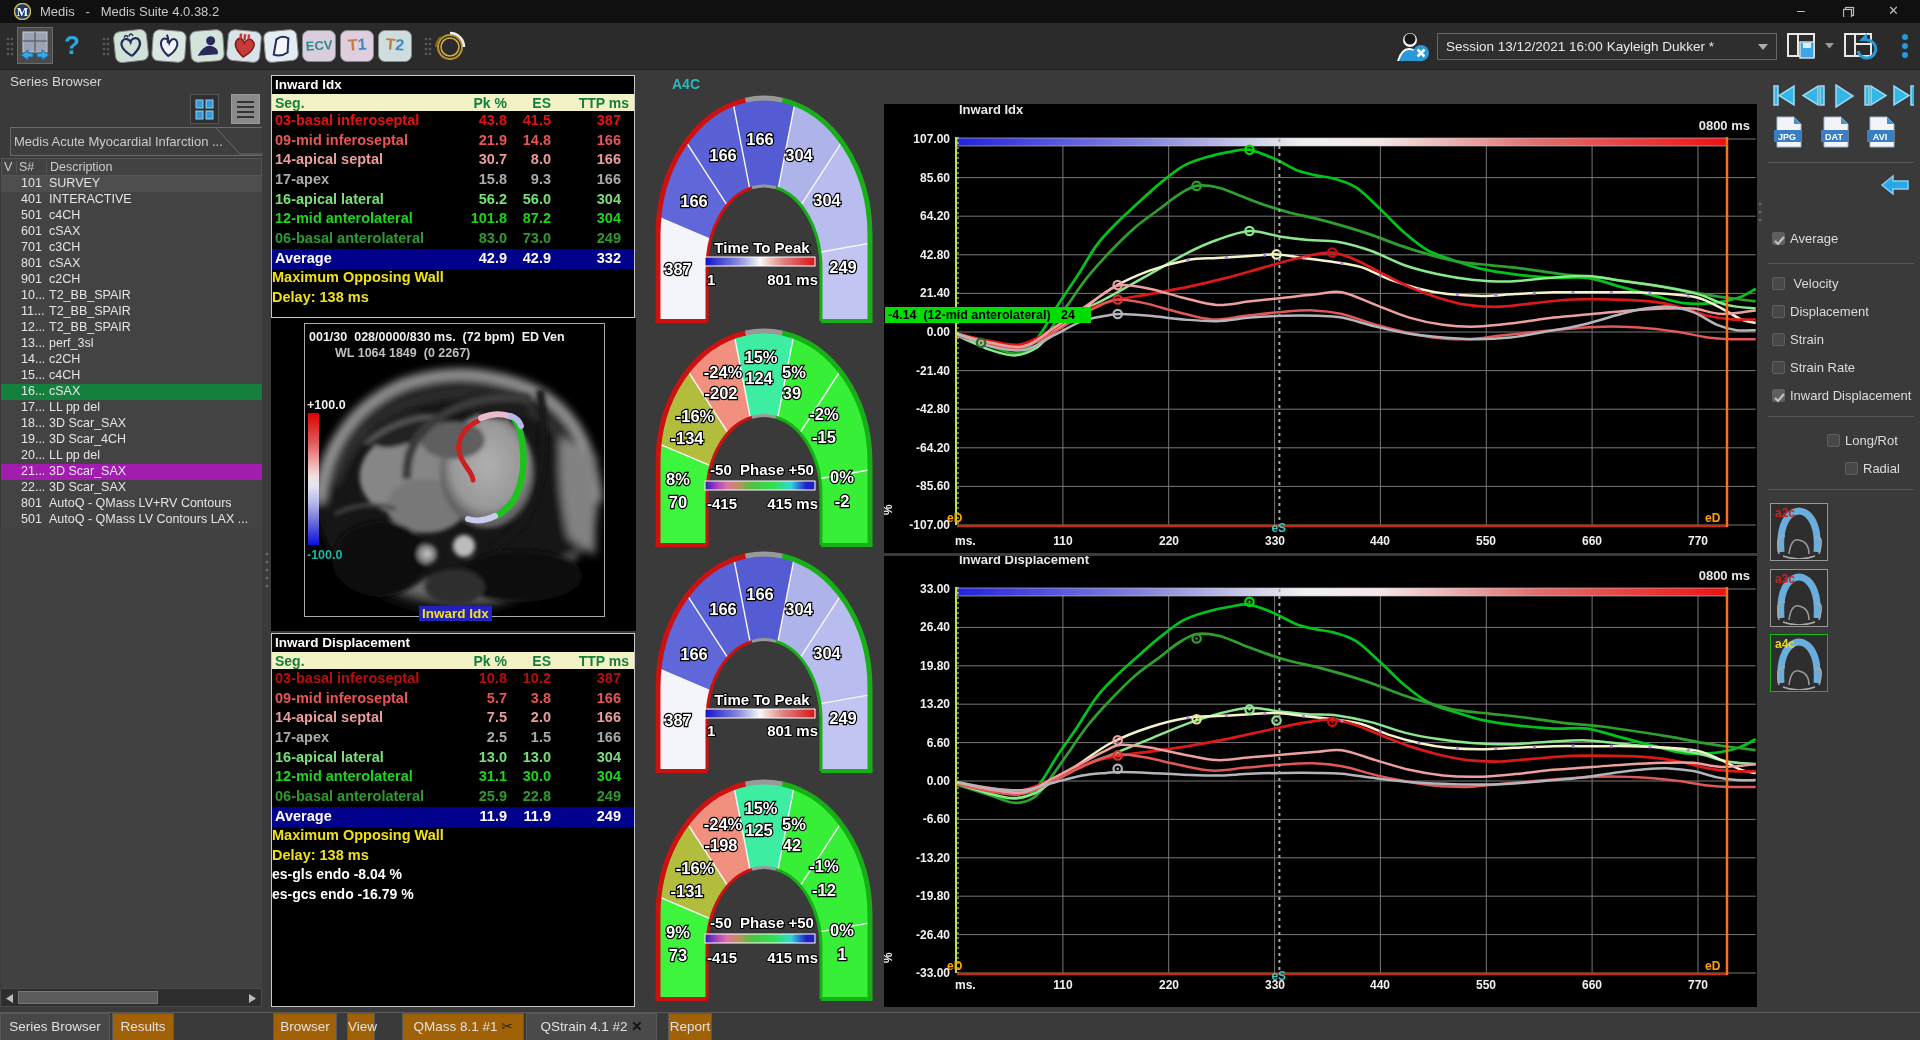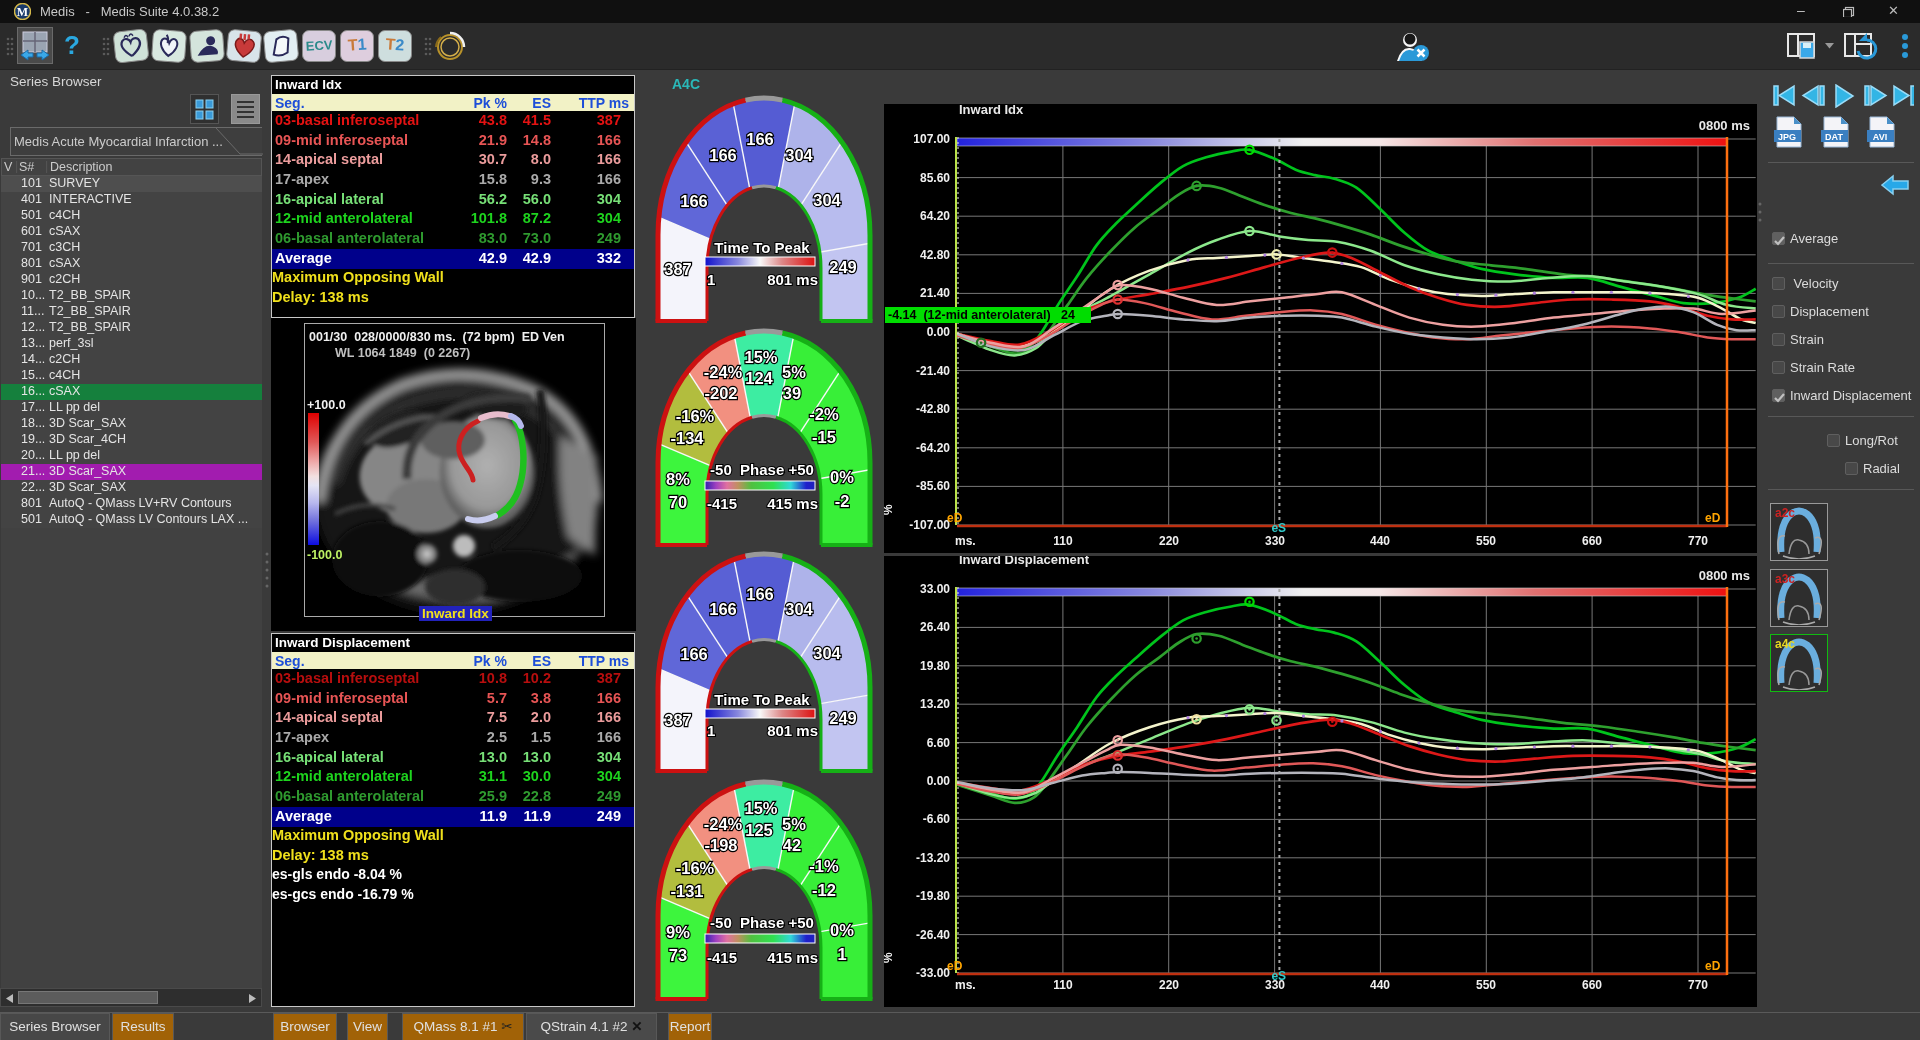--- a/index.html
+++ b/index.html
@@ -8,21 +8,21 @@
 .chart{position:absolute}
 .ct{fill:#e8e8e8;font-weight:bold;font-size:13px}
 .cl{fill:#f0f0f0;font-weight:bold;font-size:12px}
 .ce{font-weight:bold;font-size:12px}
 .tt{fill:#000;font-weight:bold;font-size:12.5px}
 .arch{position:absolute}
 .at{fill:#fff;font-weight:bold;font-size:15px;paint-order:stroke;stroke:#000;stroke-width:2.2px}
 .al{fill:#fff;font-weight:bold;font-size:16.5px;paint-order:stroke;stroke:#000;stroke-width:2.4px}
 .tbl{position:absolute;background:#000;border:1px solid #c8c8c8;font-weight:bold;color:#fff}
 .tbl .tit{font-size:13.5px;padding:1px 3px 0 3px;height:18px}
-.tbl .hdr{background:#f2f2c6;color:#1d4ed8;height:17px;font-size:14px;position:relative}
+.tbl .hdr{background:#f2f2c6;color:#15803d;height:17px;font-size:14px;position:relative}
 .trow{height:19.7px;font-size:14.5px;position:relative;white-space:nowrap}
 .cA{position:absolute;left:3px;top:1px}
 .cB{position:absolute;right:127px;top:1px}
 .cC{position:absolute;right:83px;top:1px}
 .cD{position:absolute;right:13px;top:1px}
 .ckrow{position:absolute;color:#dcdcdc;font-size:13px}
 .cbx{position:absolute;width:13px;height:13px;background:#484848;border:1px solid #5f5f5f;border-radius:2px}
 .sep{position:absolute;height:1px;background:#585858}
 .tab{position:absolute;top:1013px;height:27px;background:#a16207;border:1px solid #585858;border-bottom:none;color:#e0e0e0;font-size:13.5px;text-align:center}
 .thumb{position:absolute;width:58px;height:58px;background:#2e2e2e}
@@ -114,20 +114,23 @@
       <path d="M4,18 a14,14 0 0 1 5,-10" fill="none" stroke="#8a6a1a" stroke-width="2"></path>
     </svg>
     <svg class="abs" style="left:1393px;top:8px" width="38" height="32">
       <circle cx="17" cy="9" r="7" fill="#f8f8f8"></circle>
       <circle cx="17" cy="8" r="5.5" fill="#181818"></circle>
       <path d="M4,30 q4,-14 13,-13 q10,1 12,13 z" fill="#f8f8f8"></path>
       <path d="M6,30 q4,-12 11,-11 q9,1 10,11 z" fill="#2a99d8"></path>
       <circle cx="28" cy="22" r="8" fill="#2a99d8"></circle>
       <path d="M24.5,18.5 l7,7 M31.5,18.5 l-7,7" stroke="#fff" stroke-width="2.5"></path>
     </svg>
+    <div class="abs" style="left:1437px;top:10px;width:340px;height:27px;background:#2e2e2e;border:1px solid #666;color:#e8e8e8;font-size:13.5px;line-height:25px;padding-left:8px">Session 13/12/2021 16:00 Kayleigh Dukker *<svg class="abs" style="right:8px;top:10px" width="10" height="7">
+        <path d="M0,0 h10 l-5,6 z" fill="#aaa"></path>
+      </svg></div>
     <svg class="abs" style="left:1786px;top:7px" width="34" height="32">
       <rect x="2" y="4" width="26" height="22" fill="none" stroke="#e8e8e8" stroke-width="2"></rect>
       <line x1="12" y1="4" x2="12" y2="26" stroke="#e8e8e8" stroke-width="2"></line>
       <rect x="14" y="12" width="14" height="16" fill="#3aa8e8" stroke="#d8d8d8" stroke-width="1.5"></rect>
       <rect x="17" y="13" width="8" height="5" fill="#d8f0f8"></rect>
     </svg>
     <svg class="abs" style="left:1825px;top:20px" width="9" height="6">
       <path d="M0,0 h9 l-4.5,5.5 z" fill="#999"></path>
     </svg>
     <svg class="abs" style="left:1843px;top:7px" width="36" height="32">
@@ -389,21 +392,21 @@
 <path d="M176,94 Q192,87 207,93" stroke="#e8bccc" stroke-width="6"></path>
 <path d="M210,96 C219,110 221,140 215,161 C211,176 203,185 193,191" stroke="#1fc01f" stroke-width="6.5"></path>
 <path d="M206,92 q8,3 10,10" stroke="#b4b8ec" stroke-width="6"></path>
 <path d="M190,192 q-14,7 -27,3" stroke="#c8ccee" stroke-width="6"></path>
 </g>
 <text x="4" y="17" fill="#f0f0f0" font-size="12.5" font-weight="bold">001/30&nbsp; 028/0000/830 ms.&nbsp; (72 bpm)&nbsp; ED Ven</text>
 <text x="30" y="33" fill="#c0c0c0" font-size="12.5" font-weight="bold">WL 1064 1849&nbsp; (0 2267)</text>
 </svg></div>
     <div class="abs" style="left:36px;top:80px;color:#f0f0f0;font-size:12.5px;font-weight:bold">+100.0</div>
     <div class="abs" style="left:37px;top:95px;width:11px;height:132px;background:linear-gradient(to bottom,#e00000 0%,#e05858 22%,#efaeae 38%,#f2e0e0 48%,#e4e4f4 55%,#b8b8ee 68%,#7070dc 82%,#0d0de0 100%)"></div>
-    <div class="abs" style="left:36px;top:230px;color:#bef264;font-size:12.5px;font-weight:bold">-100.0</div>
+    <div class="abs" style="left:36px;top:230px;color:#14b8a6;font-size:12.5px;font-weight:bold">-100.0</div>
     <div class="abs" style="left:148px;top:288px;background:#2222bb;color:#f0e01c;font-size:13.5px;font-weight:bold;padding:0 3px">Inward Idx</div>
   </div>
 <div class="tbl" style="left:271px;top:633px;width:364px;height:374px">
     <div class="tit">Inward Displacement</div>
     <div class="hdr">
       <span class="cA">Seg.</span>
       <span class="cB">Pk %</span>
       <span class="cC">ES</span>
       <span class="cD" style="right:5px">TTP ms</span>
     </div>
@@ -977,15 +980,15 @@
     <g fill="#666">
       <circle cx="3" cy="4" r="1.5"></circle>
       <circle cx="3" cy="12" r="1.5"></circle>
       <circle cx="3" cy="20" r="1.5"></circle>
     </g>
   </svg>
 <div class="abs" style="left:0;top:1012px;width:1920px;height:1px;background:#5a5a5a"></div>
 <div class="tab" style="left:0px;width:110px;background:#474747;line-height:26px">Series Browser</div>
 <div class="tab" style="left:112px;width:62px;line-height:26px">Results</div>
 <div class="tab" style="left:273px;width:64px;line-height:26px">Browser</div>
-<div class="tab" style="left:347px;width:41px;line-height:26px">View</div>
+<div class="tab" style="left:347px;width:28px;line-height:26px">View</div>
 <div class="tab" style="left:402px;width:122px;line-height:26px">QMass 8.1 #1 <span style="color:#222">✂</span></div>
 <div class="tab" style="left:526px;width:131px;background:#4a4a4a;line-height:26px">QStrain 4.1 #2 <span style="color:#111;font-weight:bold">✕</span></div>
 <div class="tab" style="left:668px;width:44px;line-height:26px">Report</div>
 </body></html>

